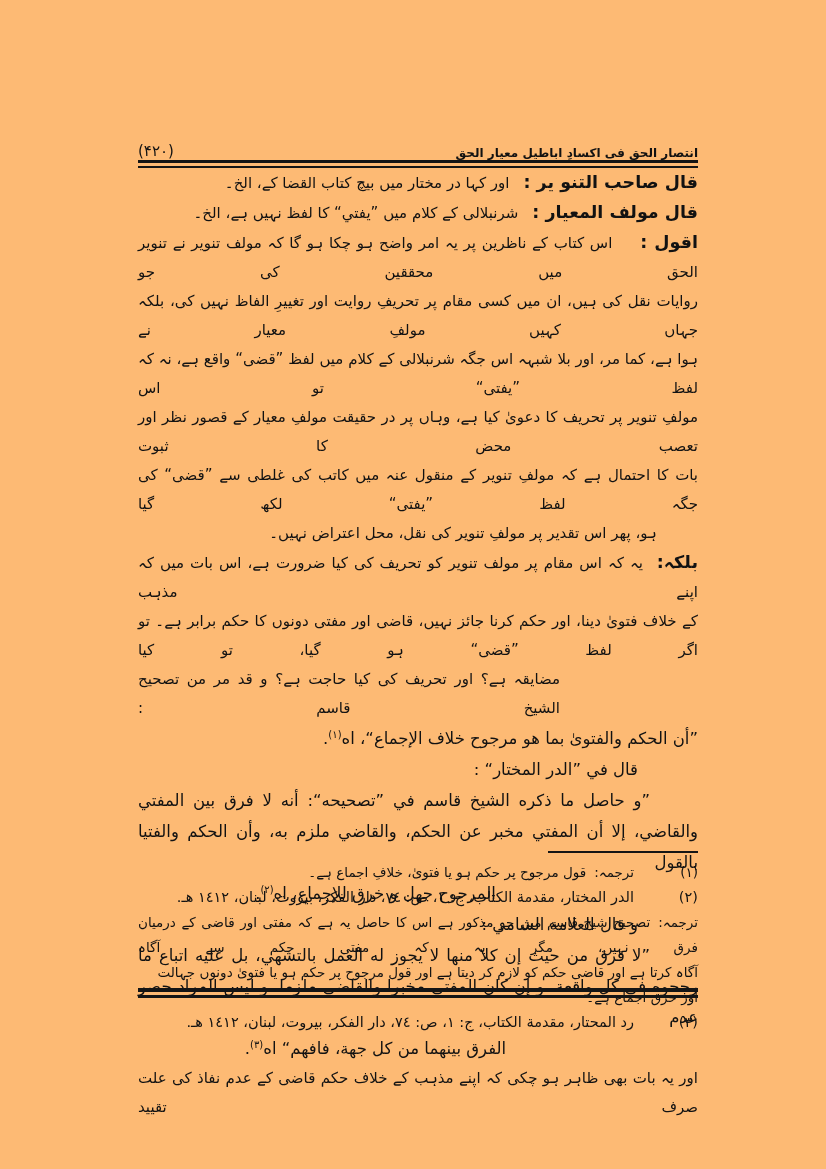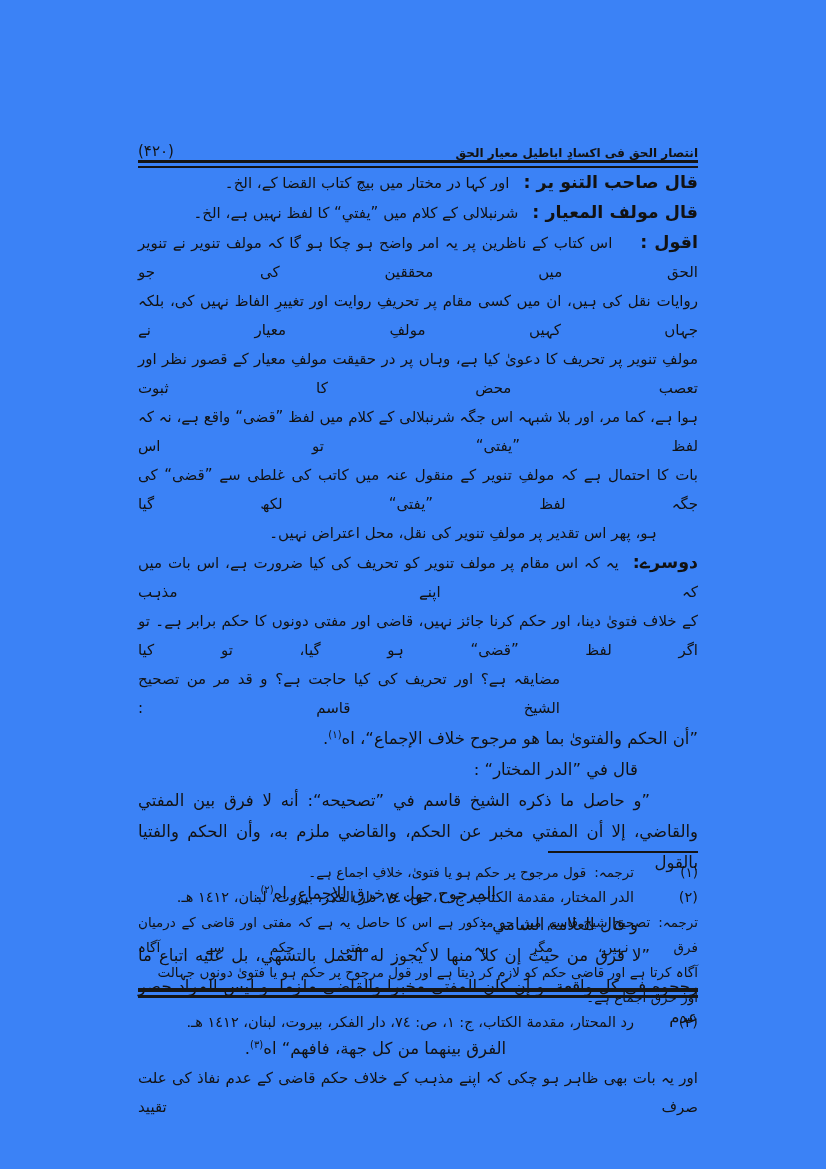--- a/index.html
+++ b/index.html
@@ -1,17 +1,17 @@
 <!DOCTYPE html>
 <html lang="ur"><head>
 <meta charset="utf-8">
 <style>
   html,body{margin:0;padding:0;background:#ffffff;}
   .page{
-    position:relative;width:826px;height:1169px;background:#3b82f6;
+    position:relative;width:826px;height:1169px;background:#fdba74;
     font-family:"DejaVu Sans",sans-serif;color:#121212;overflow:hidden;
   }
   
   .hdr{
     position:absolute;top:126px;left:138px;width:560px;height:34px;
     display:flex;justify-content:space-between;align-items:flex-end;direction:ltr;
   }
   .pagenum{font-size:15px;letter-spacing:1px;}
   .booktitle{font-size:12px;font-weight:bold;direction:rtl;}
   .rule{position:absolute;left:138px;width:560px;background:transparent;}
@@ -51,25 +51,25 @@
     <span class="pagenum">(۴۲۰)</span>
     <span class="booktitle">انتصار الحق فی اکسادِ اباطیلِ معیار الحق</span>
   </div>
   <div class="rule rule-top"></div>
 
   <div class="bodytext">
     <div class="ln lu"><span class="lead">قال صاحب التنو یر :</span><span>اور کہا در مختار میں بیچ کتاب القضا کے، الخ۔</span></div>
     <div class="ln lu"><span class="lead">قال مولف المعیار :</span><span>شرنبلالی کے کلام میں ”یفتي“ کا لفظ نہیں ہے، الخ۔</span></div>
     <div class="ln lu j"><span class="lead lead-wide">اقول :</span><span>اس کتاب کے ناظرین پر یہ امر واضح ہو چکا ہو گا کہ مولف تنویر نے تنویر الحق میں محققین کی جو</span></div>
     <div class="ln lu j"><span>روایات نقل کی ہیں، ان میں کسی مقام پر تحریفِ روایت اور تغییرِ الفاظ نہیں کی، بلکہ جہاں کہیں مولفِ معیار نے</span></div>
+    <div class="ln lu j"><span>ہوا ہے، کما مر، اور بلا شبہہ اس جگہ شرنبلالی کے کلام میں لفظ ”قضی“ واقع ہے، نہ کہ لفظ ”یفتی“ تو اس</span></div>
     <div class="ln lu j"><span>مولفِ تنویر پر تحریف کا دعویٰ کیا ہے، وہاں پر در حقیقت مولفِ معیار کے قصور نظر اور تعصب محض کا ثبوت</span></div>
-    <div class="ln lu j"><span>ہوا ہے، کما مر، اور بلا شبہہ اس جگہ شرنبلالی کے کلام میں لفظ ”قضی“ واقع ہے، نہ کہ لفظ ”یفتی“ تو اس</span></div>
     <div class="ln lu j"><span>بات کا احتمال ہے کہ مولفِ تنویر کے منقول عنہ میں کاتب کی غلطی سے ”قضی“ کی جگہ لفظ ”یفتی“ لکھ گیا</span></div>
     <div class="ln lu ctr"><span>ہو، پھر اس تقدیر پر مولفِ تنویر کی نقل، محل اعتراض نہیں۔</span></div>
-    <div class="ln lu j"><span class="lead">دوسرے:</span><span>یہ کہ اس مقام پر مولف تنویر کو تحریف کی کیا ضرورت ہے، اس بات میں کہ اپنے مذہب</span></div>
+    <div class="ln lu j"><span class="lead">بلکہ:</span><span>یہ کہ اس مقام پر مولف تنویر کو تحریف کی کیا ضرورت ہے، اس بات میں کہ اپنے مذہب</span></div>
     <div class="ln lu j"><span>کے خلاف فتویٰ دینا، اور حکم کرنا جائز نہیں، قاضی اور مفتی دونوں کا حکم برابر ہے۔ تو اگر لفظ ”قضی“ ہو گیا، تو کیا</span></div>
     <div class="ln lu j pr140"><span>مضایقہ ہے؟ اور تحریف کی کیا حاجت ہے؟ و قد مر من تصحیح الشیخ قاسم :</span></div>
     <div class="ln la" style="text-align:right;"><span>”أن الحكم والفتوىٰ بما هو مرجوح خلاف الإجماع“، اه</span><sup>(١)</sup><span>.</span></div>
     <div class="ln la end60"><span>قال في ”الدر المختار“ :</span></div>
     <div class="ln la j pr55"><span>”و حاصل ما ذكره الشيخ قاسم في ”تصحيحه“: أنه لا فرق بين المفتي</span></div>
     <div class="ln la j"><span>والقاضي، إلا أن المفتي مخبر عن الحكم، والقاضي ملزم به، وأن الحكم والفتيا بالقول</span></div>
     <div class="ln la end85"><span>المرجوح جهل و خرق للإجماع، اه</span><sup>(٢)</sup><span>.</span></div>
     <div class="ln la end60"><span>و قال العلامة الشامي :</span></div>
     <div class="ln la j pr55"><span>”لا فرق من حيث إن كلا منها لا يجوز له العمل بالتشهي، بل عليه اتباع ما</span></div>
     <div class="ln la j"><span>رجحوه في كل واقعة، و إن كان المفتي مخبرا والقاضي ملزما، و ليس المراد حصر عدم</span></div>

